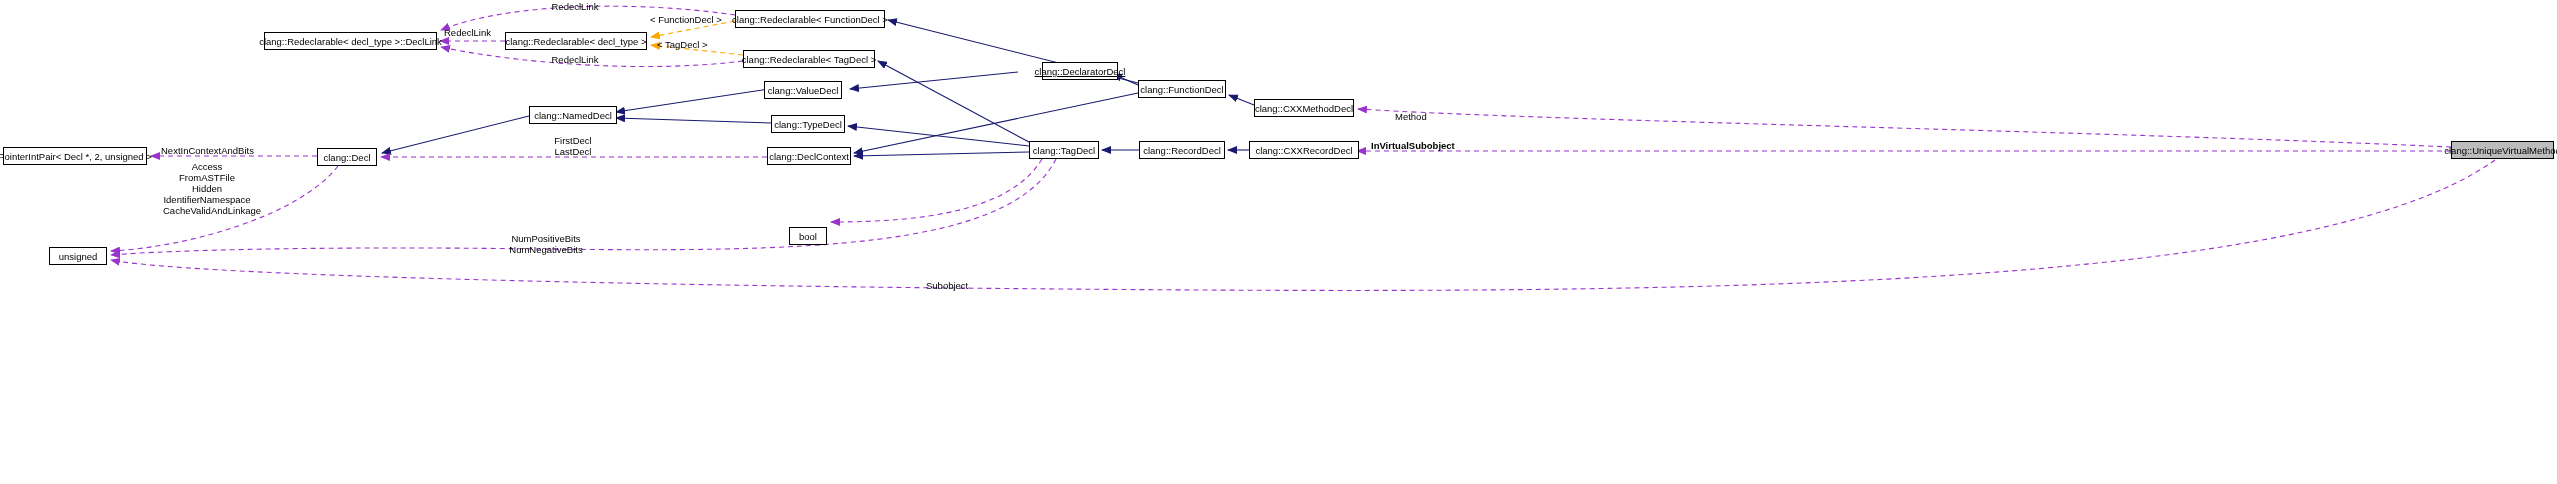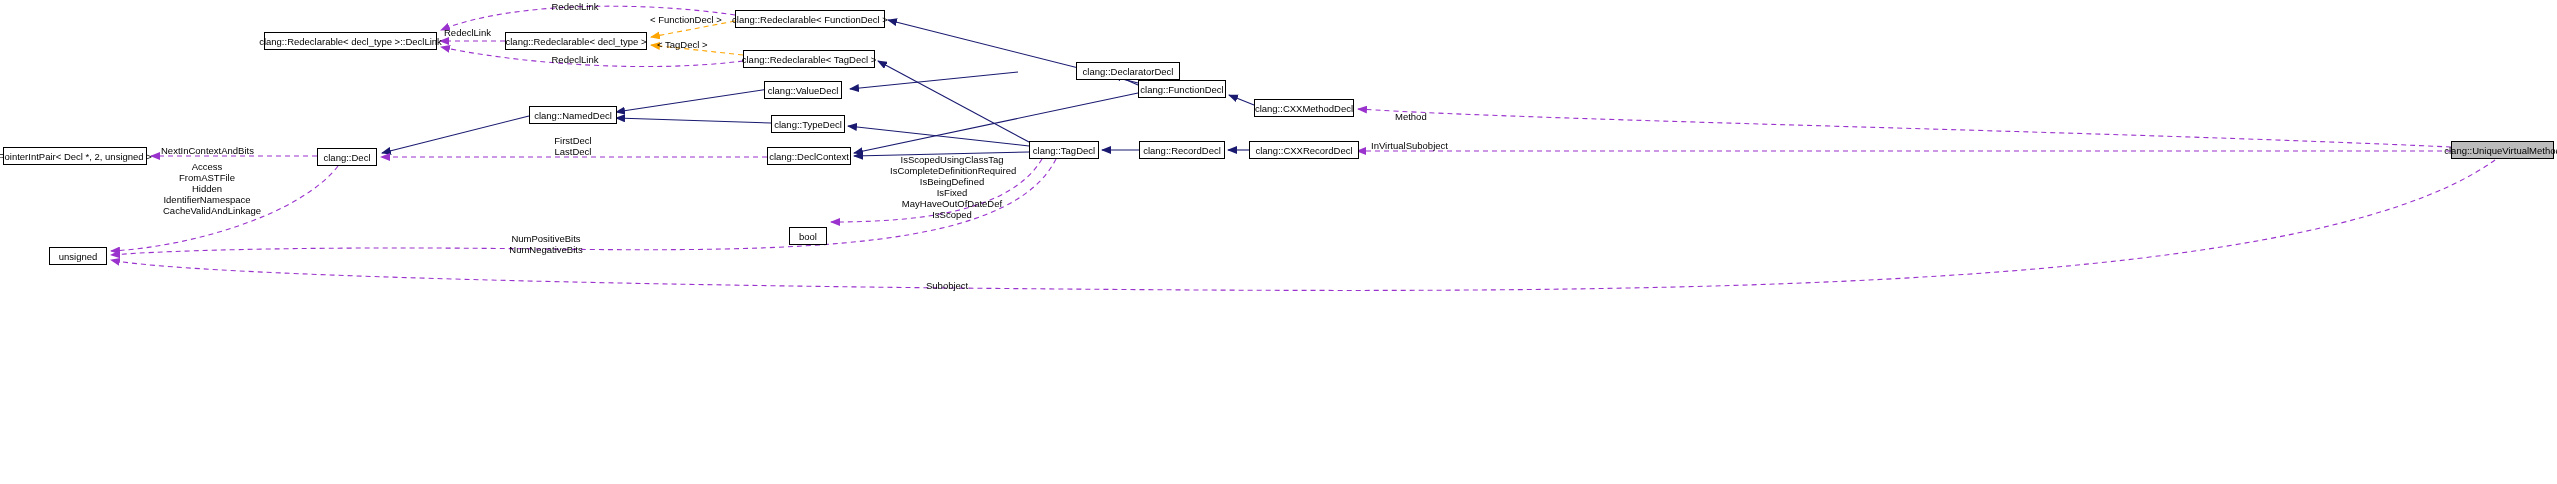--- a/index.html
+++ b/index.html
@@ -89,21 +89,21 @@
     <path class="e e-use" marker-end="url(#mk-use)" d="M2495,160 C2300,300 1600,294 950,288 C480,283 170,272 111,260"></path>
 
     <path class="e e-tpl" marker-end="url(#mk-tpl)" d="M735,21 L651,37"></path>
     <path class="e e-tpl" marker-end="url(#mk-tpl)" d="M743,55 L651,45"></path>
   </svg>
 
   <div class="node" style="left:264px;top:32px;width:173px;">clang::Redeclarable&lt; decl_type &gt;::DeclLink</div>
   <div class="node" style="left:505px;top:32px;width:142px;">clang::Redeclarable&lt; decl_type &gt;</div>
   <div class="node" style="left:735px;top:10px;width:150px;">clang::Redeclarable&lt; FunctionDecl &gt;</div>
   <div class="node" style="left:743px;top:50px;width:132px;">clang::Redeclarable&lt; TagDecl &gt;</div>
-  <div class="node" style="left:1076px;top:62px;width:104px;">clang::DeclaratorDecl</div>
+  <div class="node" style="left:1042px;top:62px;width:76px;text-decoration:underline;">clang::DeclaratorDecl</div>
   <div class="node" style="left:1138px;top:80px;width:88px;">clang::FunctionDecl</div>
   <div class="node" style="left:764px;top:81px;width:78px;">clang::ValueDecl</div>
   <div class="node" style="left:1254px;top:99px;width:100px;">clang::CXXMethodDecl</div>
   <div class="node" style="left:529px;top:106px;width:88px;">clang::NamedDecl</div>
   <div class="node" style="left:771px;top:115px;width:74px;">clang::TypeDecl</div>
   <div class="node" style="left:3px;top:147px;width:144px;">PointerIntPair&lt; Decl *, 2, unsigned &gt;</div>
   <div class="node" style="left:317px;top:148px;width:60px;">clang::Decl</div>
   <div class="node" style="left:767px;top:147px;width:84px;">clang::DeclContext</div>
   <div class="node" style="left:1029px;top:141px;width:70px;">clang::TagDecl</div>
   <div class="node" style="left:1139px;top:141px;width:86px;">clang::RecordDecl</div>
@@ -114,29 +114,23 @@
 
   <div class="elabel" style="left:545px;top:1px;width:60px;">RedeclLink</div>
   <div class="elabel" style="left:650px;top:14px;">&lt; FunctionDecl &gt;</div>
   <div class="elabel" style="left:444px;top:27px;">RedeclLink</div>
   <div class="elabel" style="left:657px;top:39px;">&lt; TagDecl &gt;</div>
   <div class="elabel" style="left:545px;top:54px;width:60px;">RedeclLink</div>
   <div class="elabel" style="left:1387px;top:111px;margin-left:8px;">Method</div>
   <div class="elabel" style="left:548px;top:135px;width:50px;">FirstDecl
 LastDecl</div>
   <div class="elabel" style="left:161px;top:145px;">NextInContextAndBits</div>
-  <div class="elabel" style="left:1371px;top:140px;">InVirtualSubobject</div>
+  <div class="elabel" style="left:1371px;top:140px;font-weight:bold;">InVirtualSubobject</div>
   <div class="elabel" style="left:163px;top:161px;width:88px;">Access
 FromASTFile
 Hidden
 IdentifierNamespace
 CacheValidAndLinkage</div>
-  <div class="elabel" style="left:890px;top:154px;width:124px;">IsScopedUsingClassTag
-IsCompleteDefinitionRequired
-IsBeingDefined
-IsFixed
-MayHaveOutOfDateDef
-IsScoped</div>
   <div class="elabel" style="left:508px;top:233px;width:76px;">NumPositiveBits
 NumNegativeBits</div>
   <div class="elabel" style="left:926px;top:280px;">Subobject</div>
 
 </div>
 
 </body></html>

